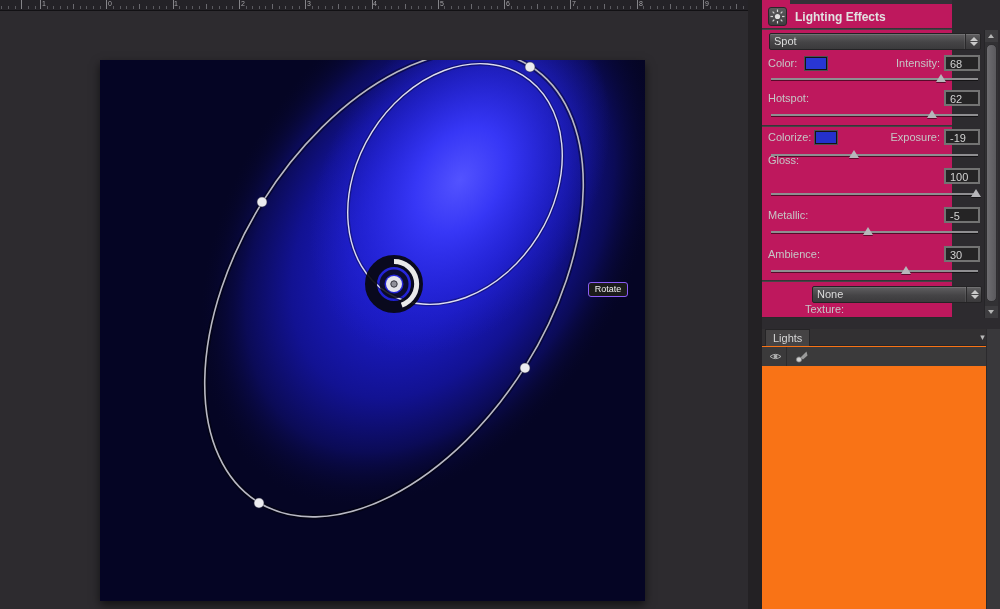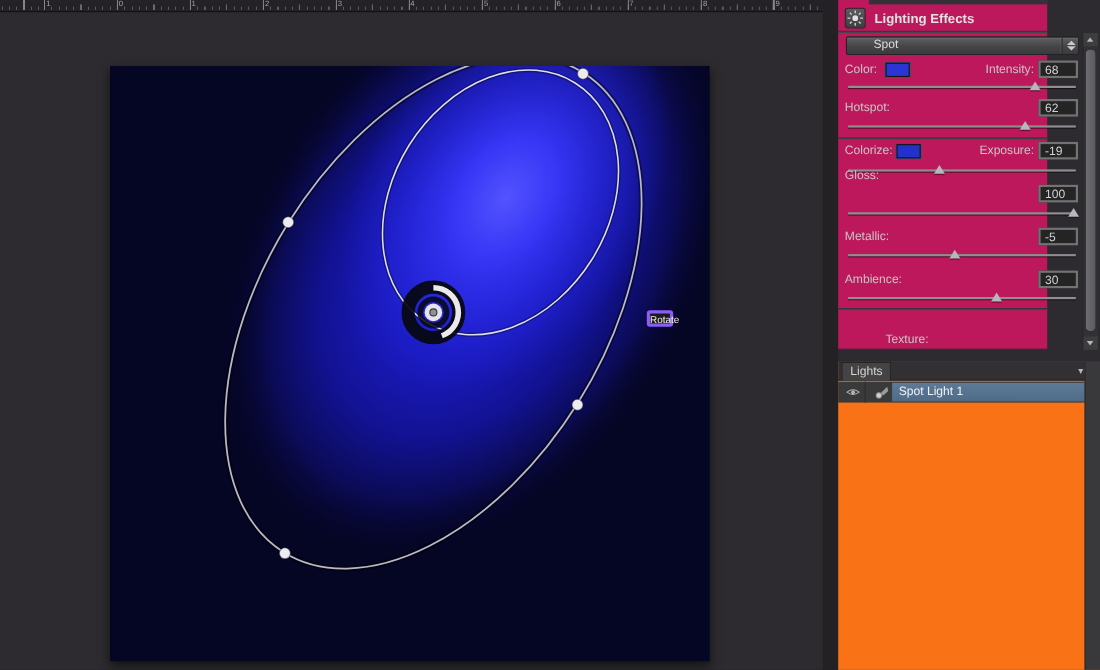--- a/index.html
+++ b/index.html
@@ -12,34 +12,34 @@
     background:repeating-linear-gradient(to right,#5b5a60 0 1px,transparent 1px 6.63px);background-position-x:40px;}
   .ruler .ticks-mid{position:absolute;left:0;right:0;bottom:1px;height:5px;
     background:repeating-linear-gradient(to right,#6a696f 0 1px,transparent 1px 33.15px);background-position-x:40px;}
   .ruler .ticks-major{position:absolute;left:0;right:0;bottom:1px;height:10px;
     background:repeating-linear-gradient(to right,#858489 0 1px,transparent 1px 66.3px);background-position-x:40px;}
   .ruler .num{position:absolute;top:0;font-size:7px;line-height:8px;color:#a3a2a6;}
 
   
   .canvas{position:absolute;left:100px;top:60px;width:545px;height:541px;background:#050524;
     box-shadow:0 4px 9px rgba(0,0,0,.6);}
-  .tooltip{position:absolute;left:588px;top:282px;width:24px;height:15px;background:#1b1b1b;
-    border:3px solid #8b5cf6;border-radius:3px;color:#efefef;font-size:9px;line-height:13px;text-align:center;}
+  .tooltip{position:absolute;left:588px;top:282px;width:40px;height:15px;background:#1b1b1b;
+    border:1px solid #8b5cf6;border-radius:3px;color:#efefef;font-size:9px;line-height:13px;text-align:center;}
 
   
   .gutter{position:absolute;left:748px;top:0;width:14px;height:609px;background:#232124;}
   .props{position:absolute;left:762px;top:0;width:190px;height:318px;background:#be185d;border-bottom:1px solid #2a292b;}
   .props .topstrip{position:absolute;left:28px;top:0;right:0;height:4px;background:#343138;}
   .hdr-icon{position:absolute;left:6px;top:7px;width:19px;height:19px;border-radius:3px;
     background:linear-gradient(#5c5b5d,#3e3d3f);border:1px solid #29282a;}
   .hdr-title{position:absolute;left:33px;top:10px;font-size:12px;font-weight:bold;color:#e2e2e2;}
   .hdr-line{position:absolute;left:0;right:0;top:28px;height:2px;background:linear-gradient(#2e2d2f,#4d4c4e);}
   .dropdown{position:absolute;height:17px;border:1px solid #242325;border-radius:2px;
     background:linear-gradient(#605f61,#454446 55%,#3b3a3c);box-shadow:inset 0 1px 0 rgba(255,255,255,.12);
-    color:#dcdcdc;font-size:11px;line-height:15px;padding-left:24px;}
+    color:#dcdcdc;font-size:11px;line-height:15px;padding-left:4px;}
   .dd-step{position:absolute;right:0;top:0;bottom:0;width:15px;border-left:1px solid #2a292b;
     box-shadow:-1px 0 0 rgba(255,255,255,.08);}
   .dd-step .up{position:absolute;left:4px;top:3px;width:0;height:0;border-left:4px solid transparent;border-right:4px solid transparent;border-bottom:4px solid #c9c9c9;}
   .dd-step .dn{position:absolute;left:4px;bottom:3px;width:0;height:0;border-left:4px solid transparent;border-right:4px solid transparent;border-top:4px solid #c9c9c9;}
   .plabel{position:absolute;font-size:11px;color:#c6c6c6;line-height:13px;}
   .rlabel{position:absolute;width:100px;text-align:right;font-size:11px;color:#c6c6c6;line-height:13px;}
   .swatch{position:absolute;width:22px;height:13px;border:1px solid #141414;box-shadow:0 0 0 1px #4f4e50;}
   .valbox{position:absolute;left:182px;width:36px;height:16px;background:#252425;border:2px solid #737373;
     color:#d2d2d2;font-size:11px;line-height:14px;padding-left:4px;}
   .slider{position:absolute;left:9px;width:207px;height:10px;}
@@ -213,20 +213,27 @@
     <div class="plabel" style="left:6px;top:248px;">Ambience:</div>
     <div class="valbox" style="top:246px;">30</div>
     <div class="slider" style="top:266px;">
       <div class="track"></div>
       <div class="thumb" style="left: calc(65% - 5px);"></div>
     </div>
 
     <div class="divider" style="top:280px;"></div>
 
     <div class="plabel" style="left:4px;top:303px;margin-left:39px;">Texture:</div>
+    <div class="dropdown" style="left:50px;top:286px;width:170px;">
+      <span>None</span>
+      <div class="dd-step">
+        <div class="up"></div>
+        <div class="dn"></div>
+      </div>
+    </div>
 
     <div class="scroll">
       <div class="btn up">
           <div class="tri-up"></div>
         </div>
       <div class="sthumb"></div>
       <div class="btn dn">
           <div class="tri-dn"></div>
         </div>
     </div>
@@ -240,18 +247,17 @@
     <div class="row">
       <svg width="13" height="9" style="position:absolute;left:7px;top:5px;">
         <path d="M1,4.5 Q6.5,0.2 12,4.5 Q6.5,8.8 1,4.5 Z" fill="none" stroke="#b2b2b2" stroke-width="1"></path>
         <circle cx="6.5" cy="4.5" r="1.8" fill="#b2b2b2"></circle>
       </svg>
       <div class="colline" style="left:24px;"></div>
       <svg width="13" height="13" style="position:absolute;left:33px;top:3px;">
         <path d="M5.5,7.5 L11.5,1.5 L12.5,5.5 L8,9.5 Z" fill="#9a9a9a"></path>
         <circle cx="4" cy="9.5" r="2.6" fill="#cfcfcf" stroke="#7e7e7e" stroke-width="0.8"></circle>
       </svg>
-      <div class="sel">Spot Light 1</div>
     </div>
     <div class="edge"></div>
   </div>
 
 </div>
 
 </body></html>

